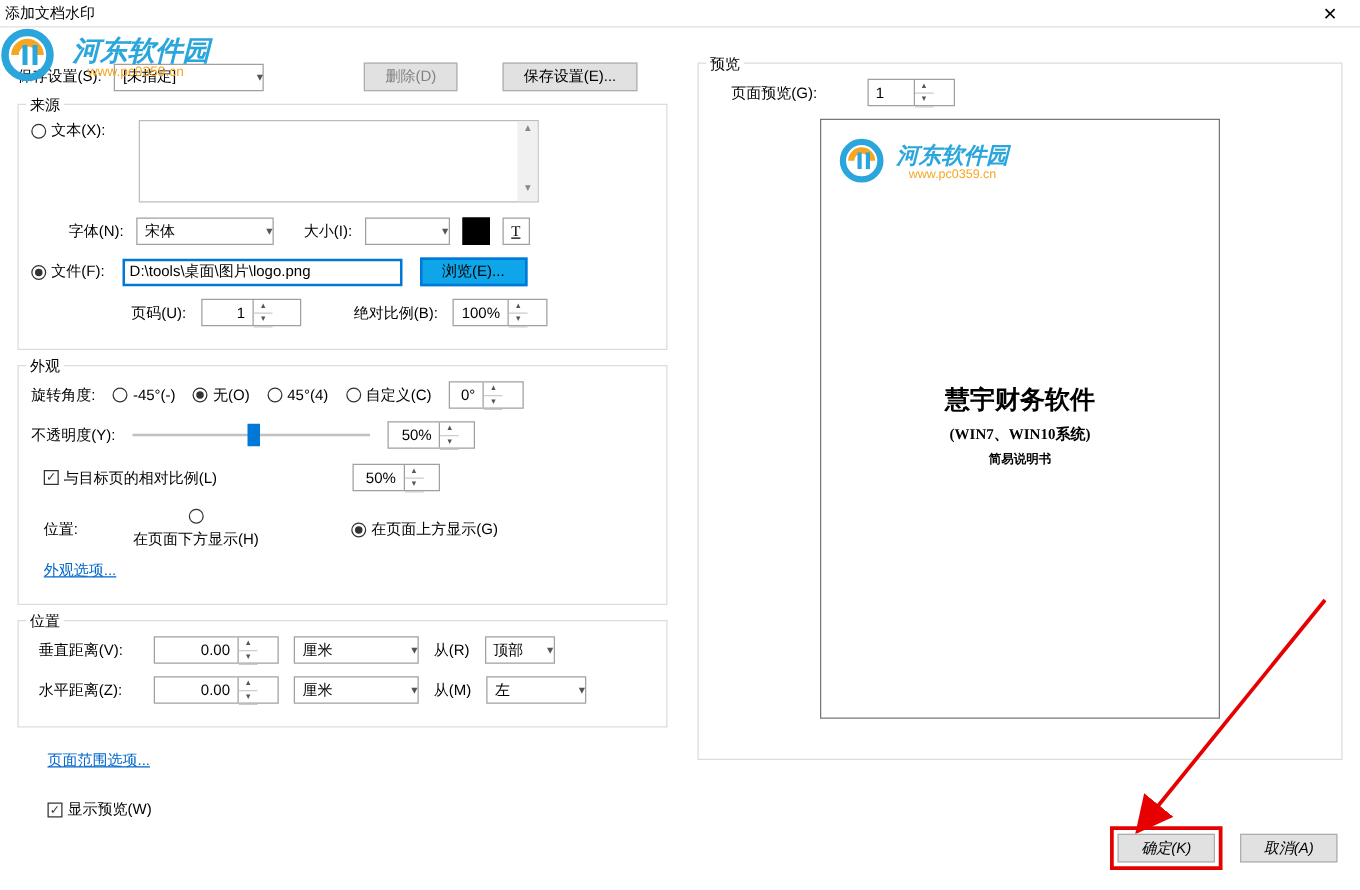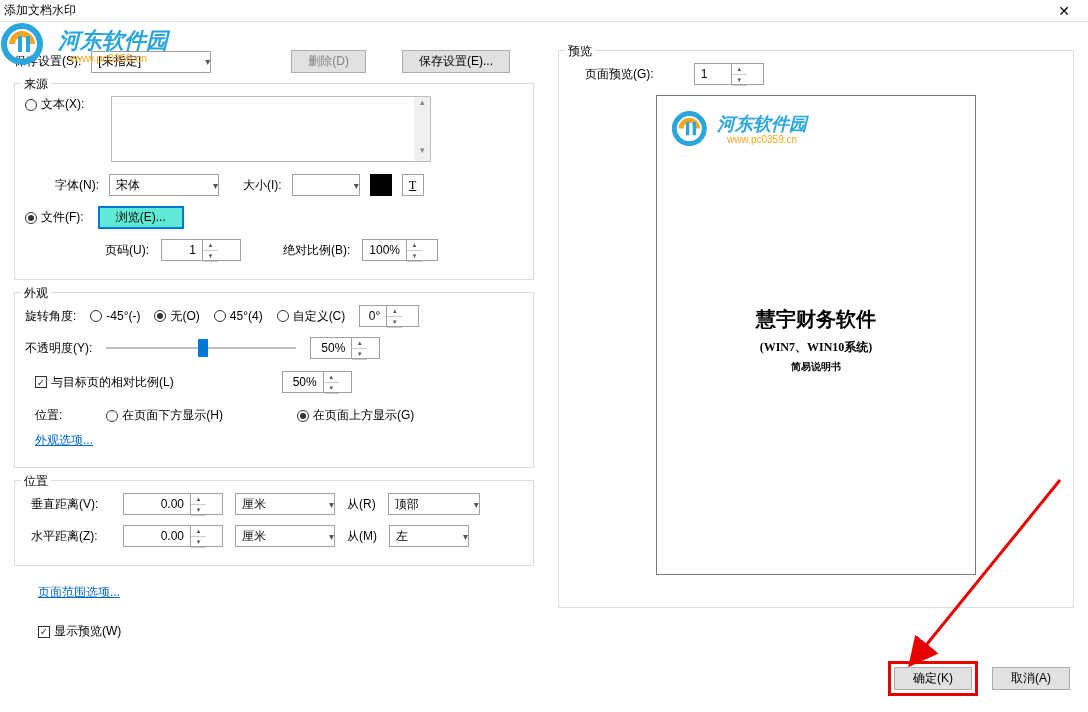--- a/index.html
+++ b/index.html
@@ -40,21 +40,21 @@
 .link { color:#0066cc; text-decoration: underline; cursor: default; }
 .slider-wrap { width: 190px; height: 20px; position: relative; display:flex; align-items:center; }
 .slider-track { position:absolute; left:0; right:0; height:2px; background:#c0c0c0; }
 .slider-thumb { position:absolute; width:10px; height:18px; background:#0078d7; top:1px; }
 .preview-page { border:1px solid #777; width:320px; height:480px; margin: 10px auto 0; position:relative; background:#fff; }
 .preview-logo { position:absolute; left:14px; top:14px; }
 .preview-content { position:absolute; top:210px; left:0; right:0; text-align:center; }
 .pv-t1 { font-family: Liberation Sans, sans-serif; font-size: 20px; font-weight:bold; }
 .pv-t2 { font-family: SimSun; font-size: 12px; font-weight:bold; margin-top:6px; }
 .pv-t3 { font-family: SimSun; font-size: 10px; font-weight:bold; margin-top:4px; }
-.bottom-btns { position:absolute; bottom:16px; right:18px; display:flex; gap:14px; }
+.bottom-btns { position:absolute; bottom:16px; right:18px; display:flex; gap:14px;font-style:italic; }
 .ok-wrap { border: 3px solid #e60000; padding: 3px; }
 .arrow { position:absolute; pointer-events:none; }
 </style>
 </head>
 <body>
 
 <div class="titlebar">
   <span class="title">添加文档水印</span>
   <span class="close-x">✕</span>
 </div>
@@ -114,21 +114,24 @@
             <span class="caret">▾</span>
           </div>
         <div class="colorbox"></div>
         <div class="iconbtn">T</div>
       </div>
       <div class="row" style="gap:14px; margin-top:10px;">
         <label class="radio">
             <span class="radio-ui sel"></span>
             <span>文件(F):</span>
           </label>
-        <div class="btn" style="border:2px solid #0078d7; background:#5eead4;">
+        <div class="txt hl" style="width:224px;">
+            <span>D:\tools\桌面\图片\logo.png</span>
+          </div>
+        <div class="btn" style="border:2px solid #0078d7; background:#0ea5e9;">
             <span>浏览(E)...</span>
           </div>
       </div>
       <div class="row" style="gap:12px; margin-top:10px; padding-left:80px;">
         <span class="lbl">页码(U):</span>
         <div class="spinner" style="width:80px;">
             <span class="val">1</span>
             <div class="spbtns">
               <div>▴</div>
               <div>▾</div>
@@ -196,21 +199,21 @@
         <div class="spinner" style="width:70px;">
             <span class="val">50%</span>
             <div class="spbtns">
               <div>▴</div>
               <div>▾</div>
             </div>
           </div>
       </div>
       <div class="row" style="gap:14px; margin-top:14px; padding-left:10px;">
         <span class="lbl">位置:</span>
-        <label class="radio" style="margin-left:30px;">
+        <label class="radio" style="margin-left:30px;flex-direction:column;">
             <span class="radio-ui"></span>
             <span>在页面下方显示(H)</span>
           </label>
         <label class="radio" style="margin-left:60px;">
             <span class="radio-ui sel"></span>
             <span>在页面上方显示(G)</span>
           </label>
       </div>
       <div class="row" style="margin-top:8px; padding-left:10px;">
         <a class="link">外观选项...</a>
@@ -226,21 +229,21 @@
             <div class="spbtns">
               <div>▴</div>
               <div>▾</div>
             </div>
           </div>
         <div class="combo" style="width:100px;">
             <span>厘米</span>
             <span class="caret">▾</span>
           </div>
         <span class="lbl">从(R)</span>
-        <div class="combo" style="width:92px;text-align:right;">
+        <div class="combo" style="width:56px;text-align:right;">
             <span>顶部</span>
             <span class="caret">▾</span>
           </div>
       </div>
       <div class="row" style="gap:12px; padding-left:6px; margin-top:10px;">
         <span class="lbl" style="width:80px;">水平距离(Z):</span>
         <div class="spinner" style="width:100px;">
             <span class="val" style="min-width:66px;">0.00</span>
             <div class="spbtns">
               <div>▴</div>

